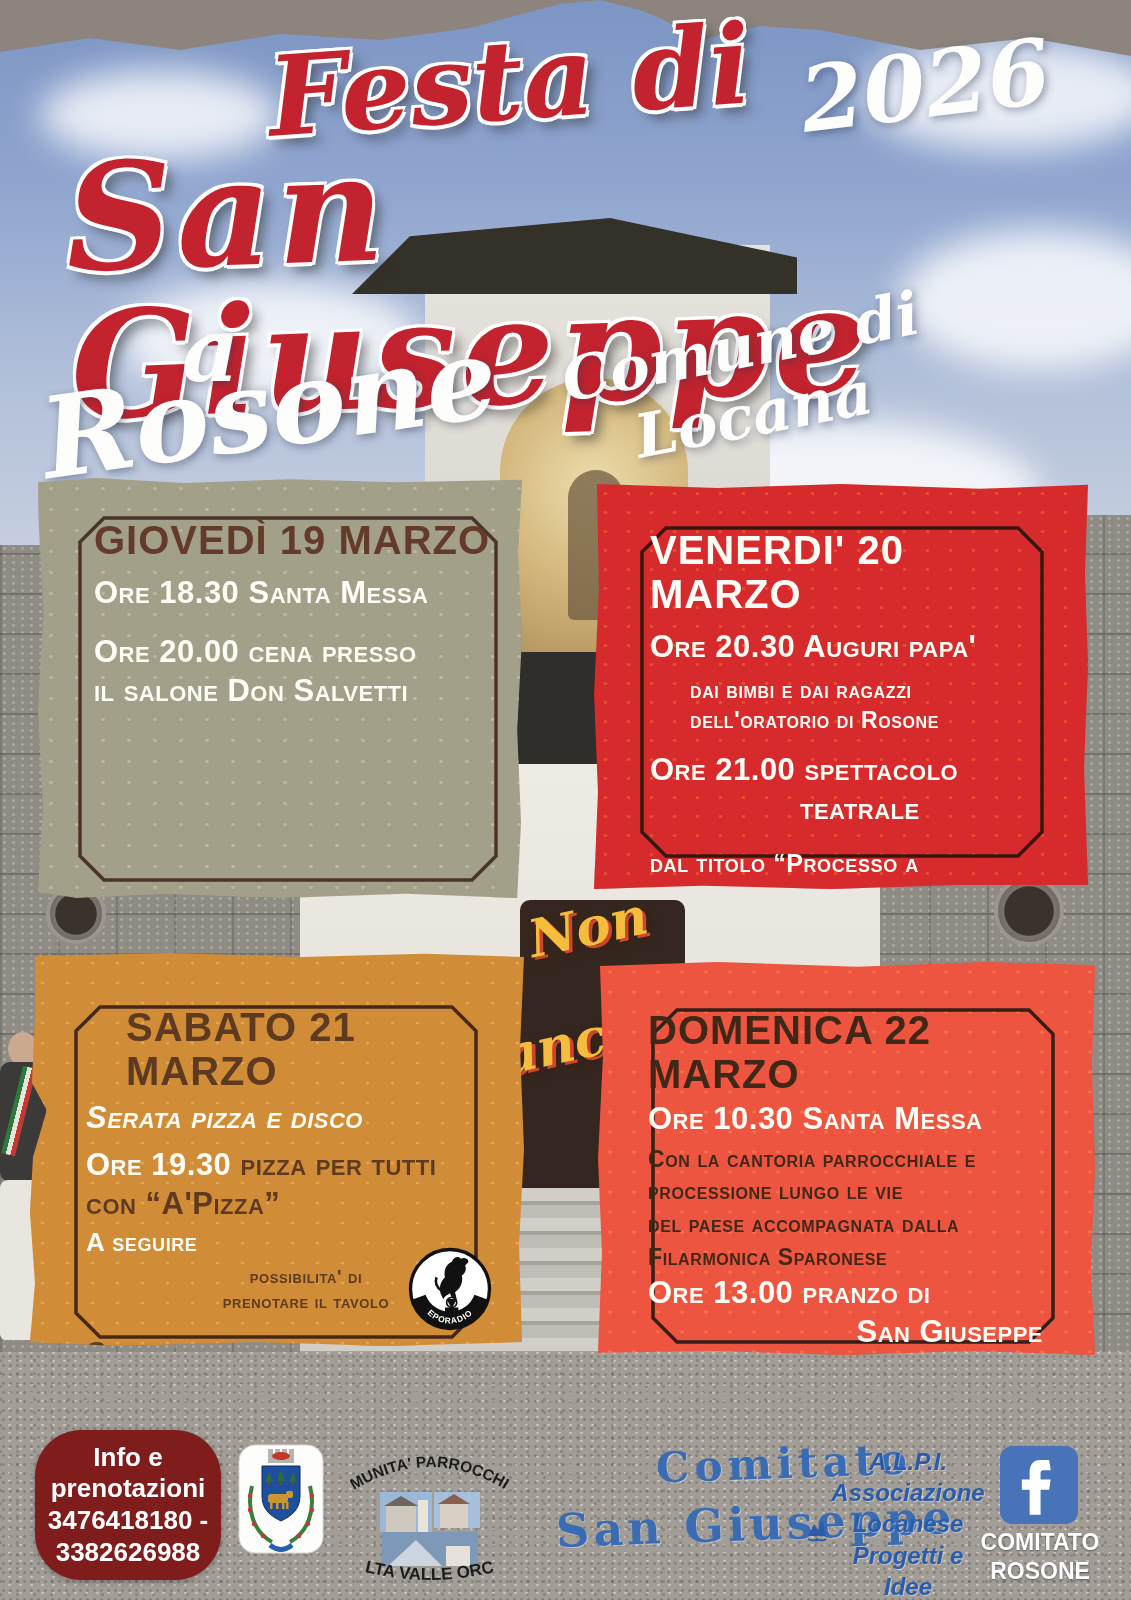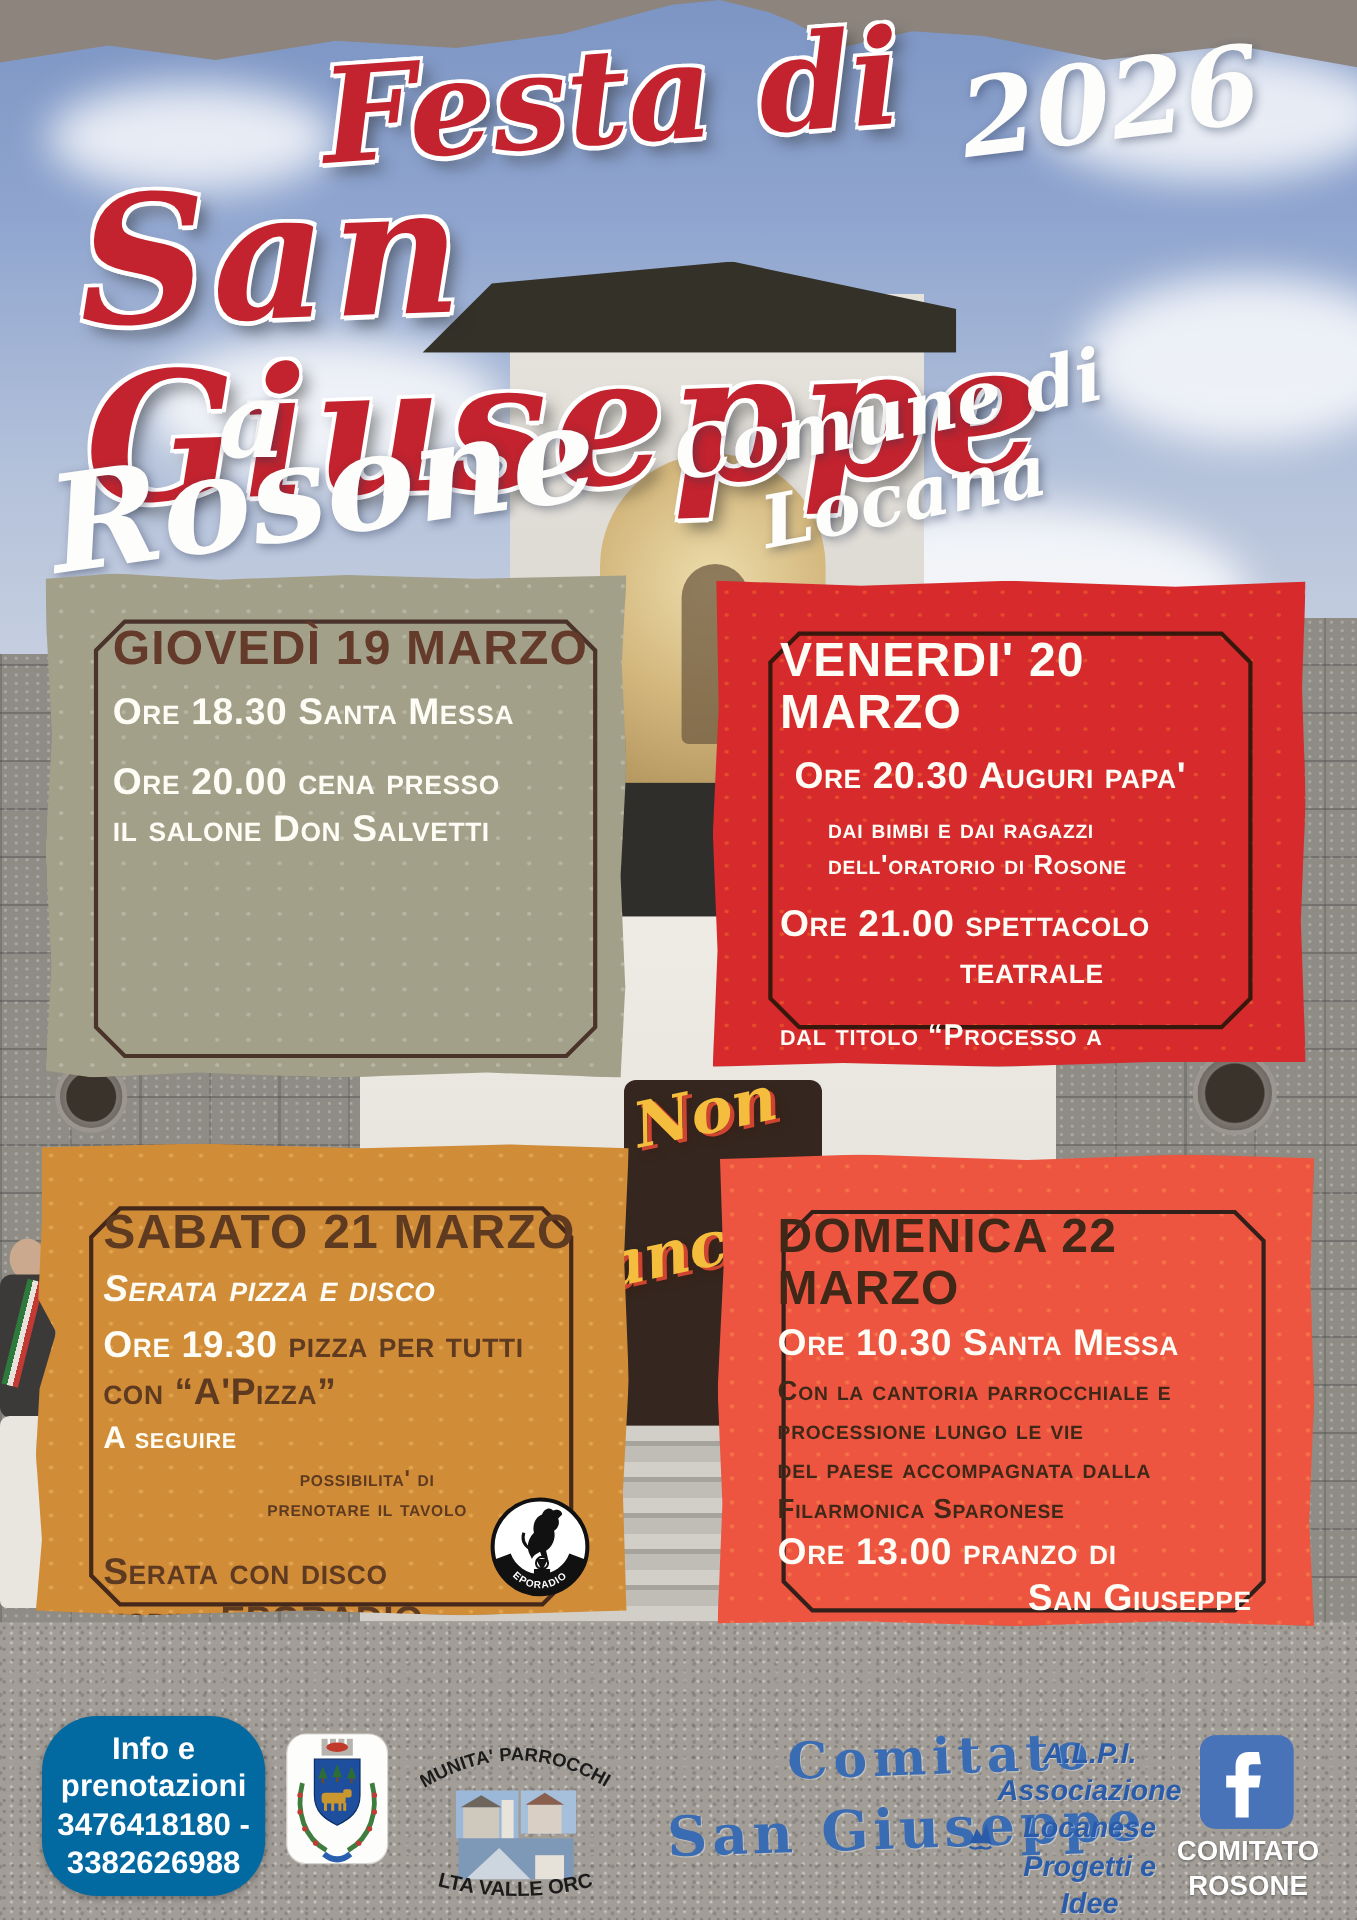--- a/index.html
+++ b/index.html
@@ -90,21 +90,21 @@
   .u-line{text-decoration:underline;text-decoration-thickness:3px;text-underline-offset:5px;}
 
   .card1 .card-inner{inset:40px 28px 22px 56px;}
   .card2 .card-inner{inset:44px 42px 26px 56px;}
   .card3 .card-inner{inset:52px 40px 18px 56px;}
   .card4 .card-inner{inset:46px 42px 16px 50px;}
 
   
   .disclaimer{left:0;top:1358px;width:1131px;text-align:center;color:#f5f3ef;font-size:27px;
       line-height:1.25;white-space:pre-line;text-shadow:0 1px 2px rgba(40,40,40,.5);}
-  .info-pill{left:35px;top:1430px;width:186px;height:150px;background:#0369a1;border-radius:46px;
+  .info-pill{left:35px;top:1430px;width:186px;height:150px;background:#7f1d1d;border-radius:46px;
       color:#fff;font-weight:700;font-size:26px;line-height:1.22;text-align:center;white-space:pre-line;
       display:flex;align-items:center;justify-content:center;box-shadow:0 2px 6px rgba(0,0,0,.25);}
   .crest{left:238px;top:1444px;width:86px;height:110px;}
   .parish{left:350px;top:1436px;width:160px;height:152px;}
   .committee{left:556px;top:1440px;color:#3a6cb4;font-family:"DejaVu Serif",serif;font-weight:700;
       text-shadow:1px 1px 0 rgba(255,255,255,.35);}
   .committee .l1{font-size:42px;letter-spacing:5px;padding-left:100px;transform:rotate(-2deg);}
   .committee .l2{font-size:46px;letter-spacing:4px;margin-top:8px;transform:rotate(-2deg);}
   .alpi{left:828px;top:1446px;width:160px;text-align:center;color:#2a5caa;font-weight:700;font-style:italic;
       font-size:24px;line-height:1.3;white-space:pre-line;text-shadow:1px 1px 0 rgba(255,255,255,.4);}
@@ -163,42 +163,42 @@
 il salone Don Salvetti</p>
     </div>
   </section>
 
   <section class="card card2">
     <svg class="frame" width="494" height="405" viewBox="0 0 494 405">
       <path d="M72 44 L424 44 L448 68 L448 348 L424 372 L72 372 L48 348 L48 68 Z" fill="none" stroke="#38180c" stroke-width="3.5"></path>
     </svg>
     <div class="card-inner">
       <h2 class="c-title fr2">VENERDI' 20 MARZO</h2>
-      <p class="c-ore fr2" style="margin-bottom:8px;margin-left:12px;">Ore 20.30 Auguri papa'</p>
+      <p class="c-ore fr2" style="margin-bottom:8px;">Ore 20.30 Auguri papa'</p>
       <p class="c-body fr2" style="margin-left:40px;margin-bottom:16px;font-size:23px;">dai bimbi e dai ragazzi
 dell'oratorio di Rosone</p>
       <p class="c-ore fr2">Ore 21.00 spettacolo</p>
       <p class="c-ore fr2" style="padding-left:150px;margin-bottom:18px;">teatrale</p>
       <p class="c-body fr2" style="font-size:25px;line-height:1.35;"><span>dal titolo “Processo a</span><br>
         <span>Cappuccetto Rosso” con la</span><br>
         <span>compagnia “</span><span class="u-line">I Migrattori</span><span>”</span></p>
     </div>
   </section>
 
   <div class="abs script t-callout">
     <div class="l1">Non</div>
     <div class="l2">mancate!</div>
   </div>
 
   <section class="card card3">
     <svg class="frame" width="494" height="393" viewBox="0 0 494 393">
       <path d="M70 54 L422 54 L446 78 L446 360 L422 384 L70 384 L46 360 L46 78 Z" fill="none" stroke="#46281a" stroke-width="3.5"></path>
     </svg>
     <div class="card-inner">
-      <h2 class="c-title br3" style="margin-bottom:6px;">SABATO 21 MARZO</h2>
+      <h2 class="c-title br3" style="margin-bottom:6px;margin-left:40px;">SABATO 21 MARZO</h2>
       <p class="c-ore w" style="margin-bottom:8px;font-style:italic;">Serata pizza e disco</p>
       <p class="c-ore" style="margin-bottom:2px;"><span class="w">Ore 19.30 </span><span class="br3">pizza per tutti  con “A'Pizza”</span></p>
       <p class="c-body w" style="font-size:26px;margin-bottom:4px;">A seguire</p>
       <p class="c-body br3" style="margin-left:90px;width:260px;text-align:center;font-size:19px;margin-bottom:20px;">possibilita' di
 prenotare il  tavolo</p>
       <p class="c-ore br3" style="width:310px;line-height:1.3;">Serata con disco mobile EPORADIO.</p>
     </div>
     <svg class="eporadio" viewBox="0 0 100 100">
       <circle cx="50" cy="50" r="47" fill="#fff" stroke="#111" stroke-width="4"></circle>
       <path d="M12 60 A40.5 40.5 0 0 0 88 60" stroke="#111" stroke-width="19" fill="none"></path>

